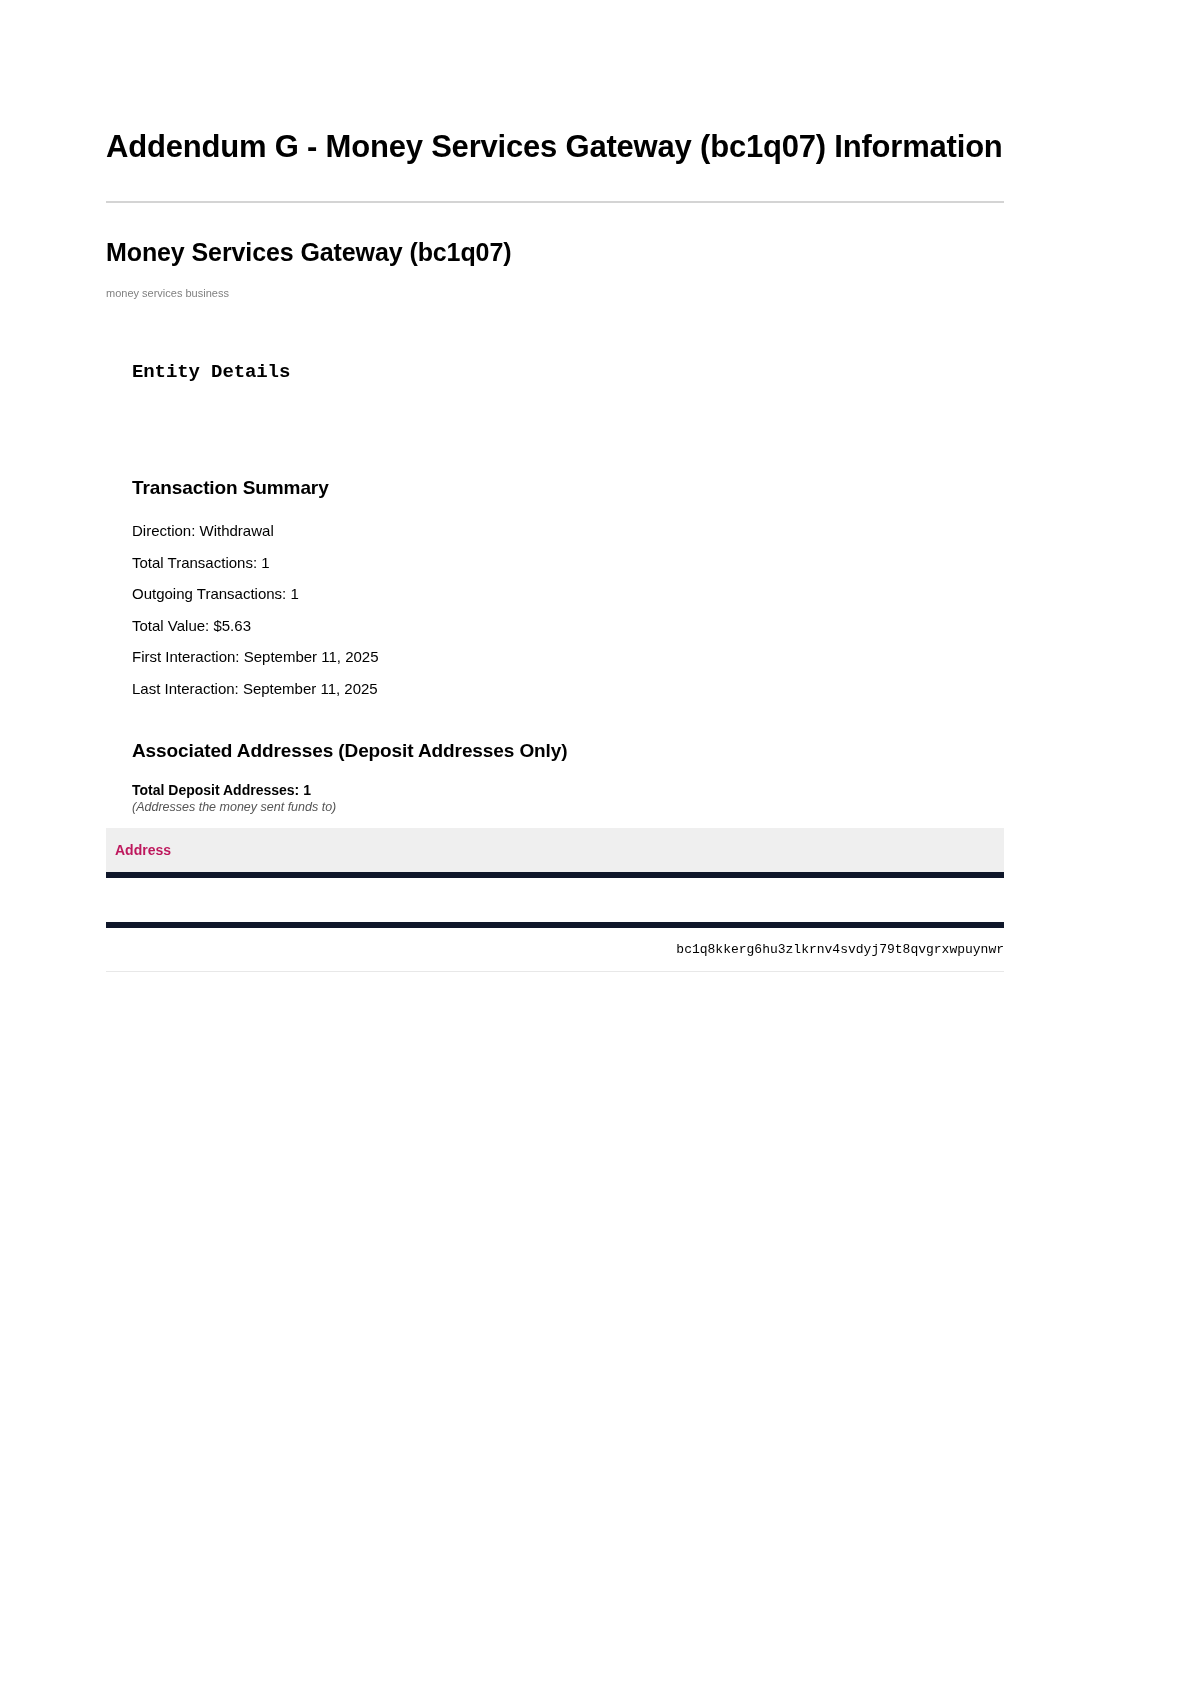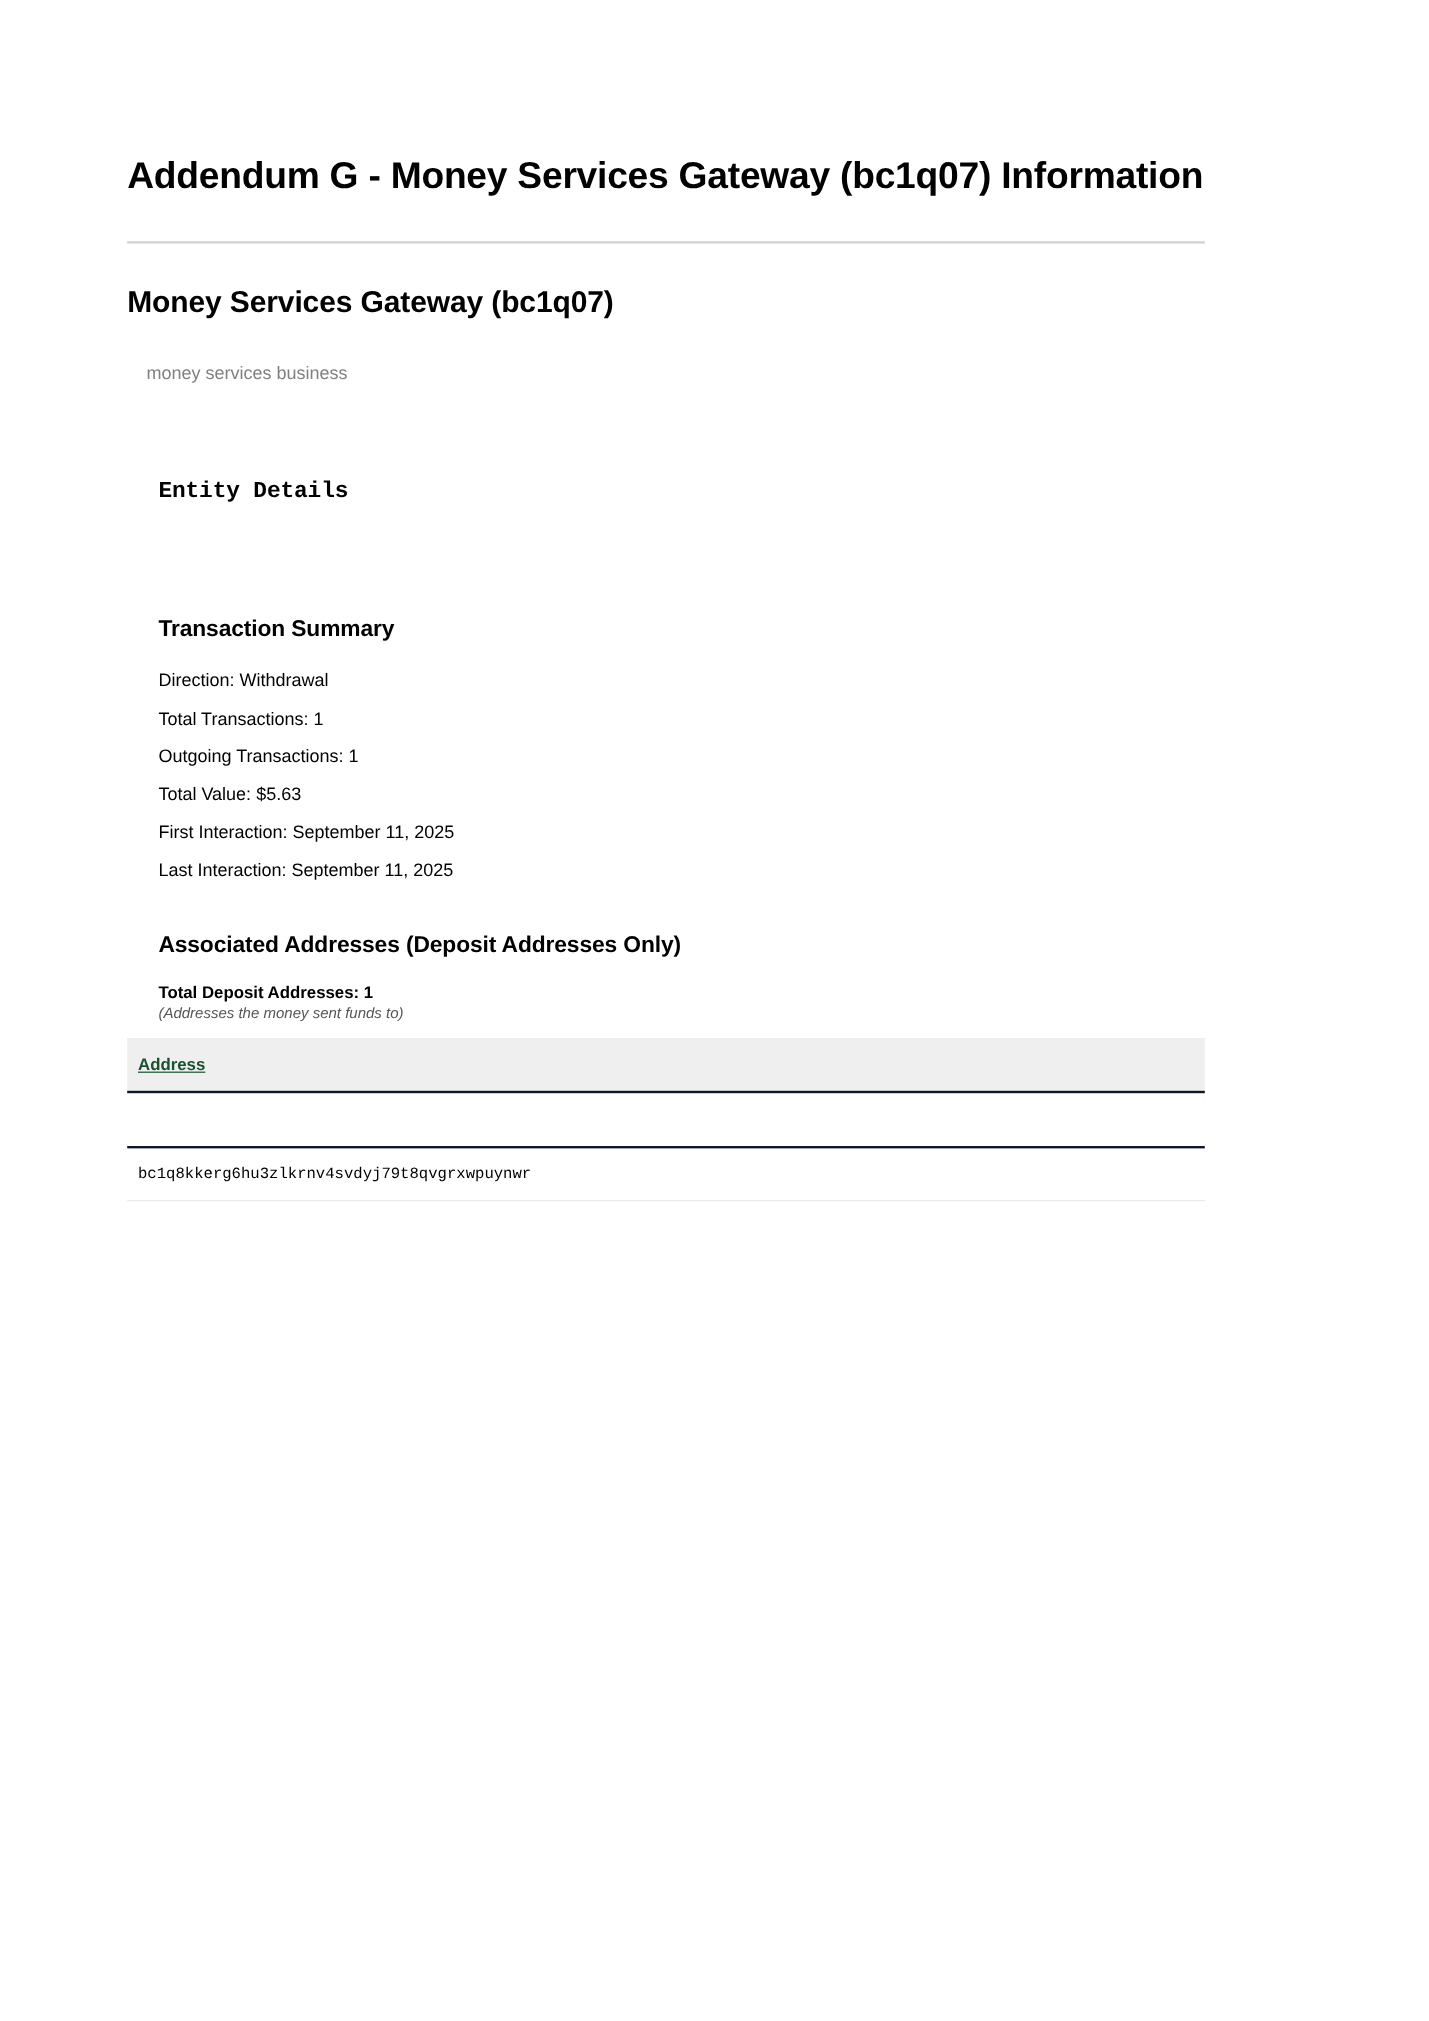--- a/index.html
+++ b/index.html
@@ -49,23 +49,23 @@
   
   .entity-name {
     font-size: 25px;
     font-weight: bold;
     letter-spacing: -0.1px;
     margin: 0;
     padding-top: 27px;
     color: #000;
   }
   .entity-type {
-    font-size: 15px;
+    font-size: 11px;
     color: #808080;
-    margin: 16px;
+    margin: 0;
     padding-top: 20px;
     font-weight: normal;
   }
 
   
   .section {
     padding-left: 26px;
   }
   .section-heading {
     font-size: 19px;
@@ -124,31 +124,31 @@
   table.addr-table {
     border-collapse: collapse;
     width: 898px;
     table-layout: fixed;
   }
   table.addr-table th {
     background: #efefef;
     text-align: left;
     font-size: 14px;
     font-weight: bold;
-    color: #14532d;
+    color: #be185d;
     padding: 14px 0 14px 9px;
     border: 0;
-    text-decoration: underline;
   }
   table.addr-table thead tr {
     border-bottom: 0;
   }
   table.addr-table tbody tr {
-    border-top: 2px solid #0f172a;
+    border-top: 6px solid #0f172a;
     border-bottom: 1px solid #e8e8e8;
+    text-align: right;
   }
   table.addr-table td {
     font-family: "Liberation Mono", "DejaVu Sans Mono", monospace;
     font-size: 13px;
     color: #000;
     padding: 14px 0 14px 9px;
     word-break: break-all;
   }
   .spacer-row td {
     padding: 0;

